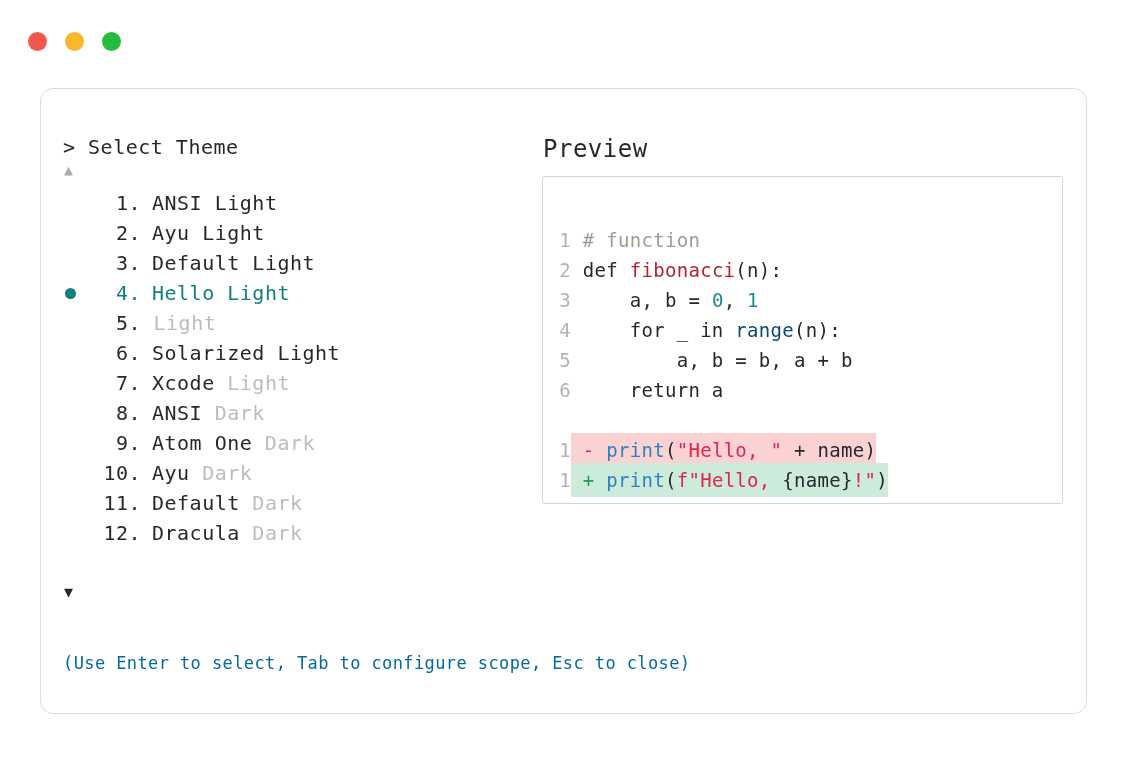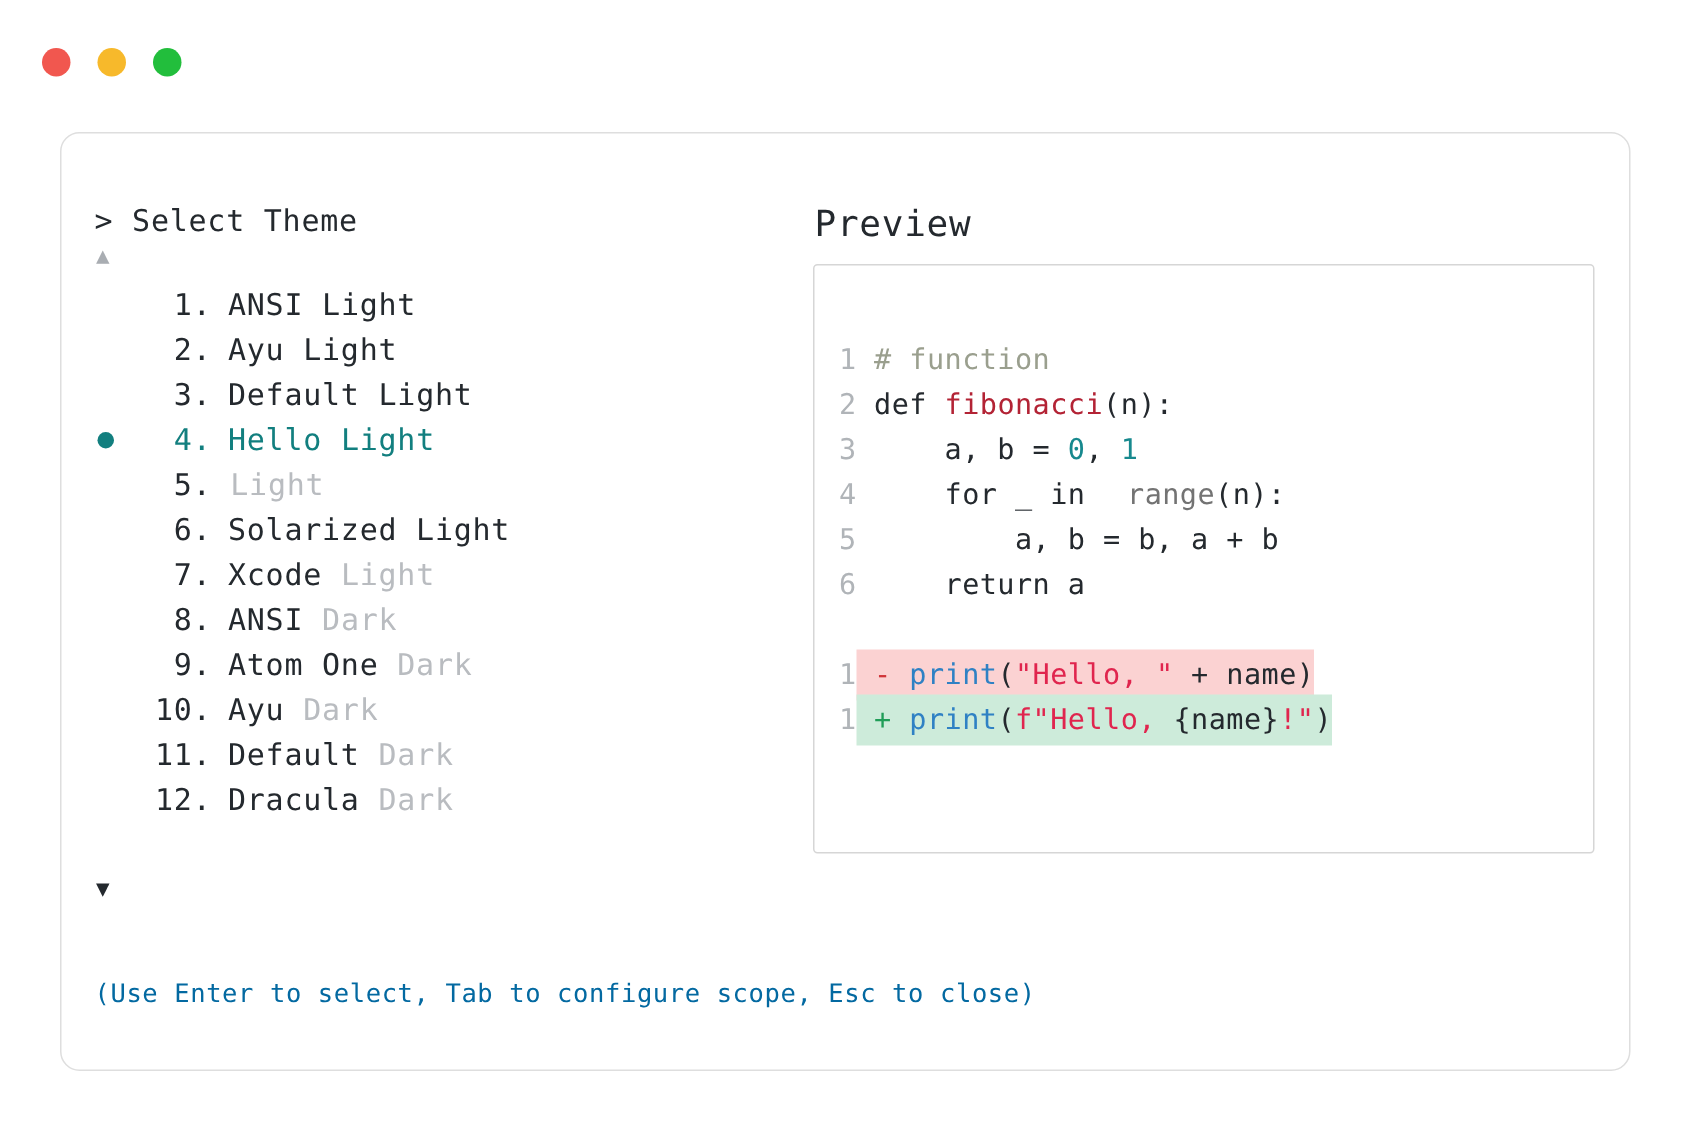--- a/index.html
+++ b/index.html
@@ -139,21 +139,21 @@
     font-size: 24px;
     letter-spacing: 0.5px;
     color: #24292e;
     white-space: pre;
   }
   .preview-box {
     position: absolute;
     left: 501px;
     top: 87px;
     width: 521px;
-    height: 393px;
+    height: 328px;
     border: 1.5px solid #d6d6d6;
     border-radius: 3px;
     background: #ffffff;
     box-sizing: border-box;
   }
   .code {
     position: absolute;
     left: 15px;
     top: 48px;
     font-size: 19px;
@@ -178,21 +178,21 @@
   .diff-del .diff-body { background: #fbd2d2; }
   .diff-add .diff-body { background: #cdebda; }
   .mk-del { color: #d03539; }
   .mk-add { color: #1f9d57; }
 
   
   .tok-comment { color: #9a9f8e; }
   .tok-kw      { color: #24292e; }
   .tok-fn      { color: #b32335; }
   .tok-num     { color: #17898e; }
-  .tok-builtin { color: #737373; margin-left: 16px; }
+  .tok-builtin { color: #0c4a6e; }
   .tok-plain   { color: #24292e; }
   .tok-str     { color: #e0254e; }
   .tok-call    { color: #2f81c4; }
 </style>
 </head>
 <body>
 
 <div class="titlebar">
   <span class="dot red"></span>
   <span class="dot amber"></span>

